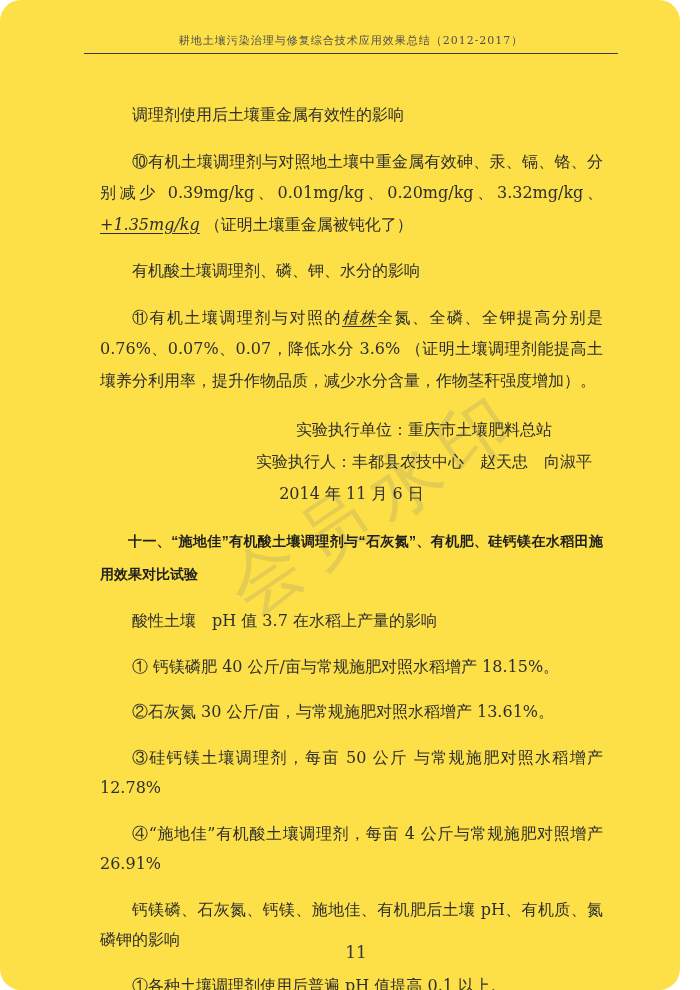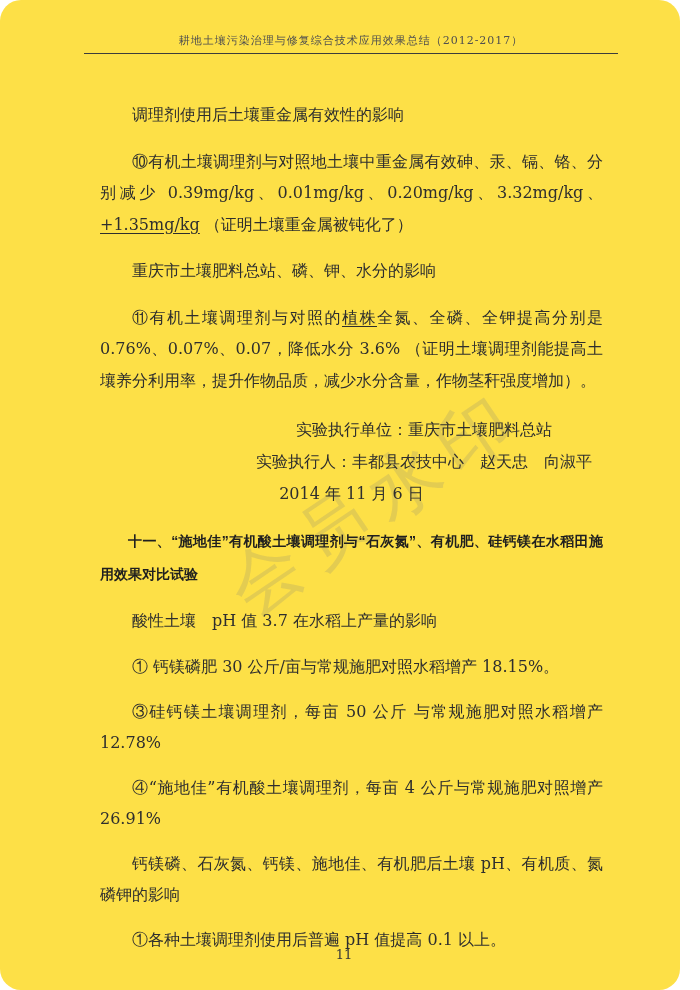--- a/index.html
+++ b/index.html
@@ -52,20 +52,21 @@
     text-align: justify;
     z-index: 2;
   }
   .content p { margin: 15px; }
   .indent { text-indent: 2em; }
   .b1 { line-height: 31.5px; }
   .b2 { line-height: 30.5px; }
   .underln {
     text-decoration: underline;
     text-underline-offset: 3px;
+    font-style: italic;
   }
   .signature {
     margin-top: 18px;
     margin-left: 145px;
     line-height: 32px;
     text-align: center;
   }
   .sig-date {
     text-align: center;
     line-height: 32px;
@@ -75,59 +76,60 @@
     font-family: "Liberation Sans", sans-serif;
     font-weight: bold;
     font-size: 14px;
     line-height: 33px;
     color: #1f1f1f;
     text-align: justify;
   }
   .footer {
     position: absolute;
     bottom: 28px;
-    left: 4px;
+    left: 16px;
     width: 100%;
     text-align: center;
-    font-size: 13px;
+    font-size: 17px;
     color: #383838;
     z-index: 2;
   }
 </style>
 </head>
 <body>
 
 <div class="page">
 
   <div class="header">耕地土壤污染治理与修复综合技术应用效果总结（2012-2017）</div>
 
   <div class="watermark">会员水印</div>
 
   <div class="content">
 
     <p class="b1 indent">调理剂使用后土壤重金属有效性的影响</p>
 
     <p class="b1 indent"><span>⑩有机土壤调理剂与对照地土壤中重金属有效砷、汞、镉、铬、分别减少 0.39mg/kg、0.01mg/kg、0.20mg/kg、3.32mg/kg、</span><span class="underln">+1.35mg/kg</span><span> （证明土壤重金属被钝化了）</span></p>
 
-    <p class="b1 indent">重庆市土壤肥料总站、磷、钾、水分的影响</p>
+    <p class="b1 indent">有机酸土壤调理剂、磷、钾、水分的影响</p>
 
     <p class="b1 indent"><span>⑪有机土壤调理剂与对照的</span><span class="underln">植株</span><span>全氮、全磷、全钾提高分别是 0.76%、0.07%、0.07，降低水分 3.6% （证明土壤调理剂能提高土壤养分利用率，提升作物品质，减少水分含量，作物茎秆强度增加）。</span></p>
 
     <div class="signature">
       <div>实验执行单位：重庆市土壤肥料总站</div>
       <div>实验执行人：丰都县农技中心　赵天忠　向淑平</div>
     </div>
     <div class="sig-date">2014 年 11 月 6 日</div>
 
     <p class="section-heading indent">十一、“施地佳”有机酸土壤调理剂与“石灰氮”、有机肥、硅钙镁在水稻田施用效果对比试验</p>
 
 
     <p class="b2 indent">酸性土壤　pH 值 3.7 在水稻上产量的影响</p>
 
-    <p class="b2 indent">① 钙镁磷肥 30 公斤/亩与常规施肥对照水稻增产 18.15%。</p>
+    <p class="b2 indent">① 钙镁磷肥 40 公斤/亩与常规施肥对照水稻增产 18.15%。</p>
+    <p class="b2 indent">②石灰氮 30 公斤/亩，与常规施肥对照水稻增产 13.61%。</p>
     <p class="b2 indent">③硅钙镁土壤调理剂，每亩 50 公斤 与常规施肥对照水稻增产 12.78%</p>
     <p class="b2 indent">④“施地佳”有机酸土壤调理剂，每亩 4 公斤与常规施肥对照增产 26.91%</p>
 
     <p class="b2 indent">钙镁磷、石灰氮、钙镁、施地佳、有机肥后土壤 pH、有机质、氮磷钾的影响</p>
 
     <p class="b2 indent">①各种土壤调理剂使用后普遍 pH 值提高 0.1 以上。</p>
 
   </div>
 
   <div class="footer">11</div>

